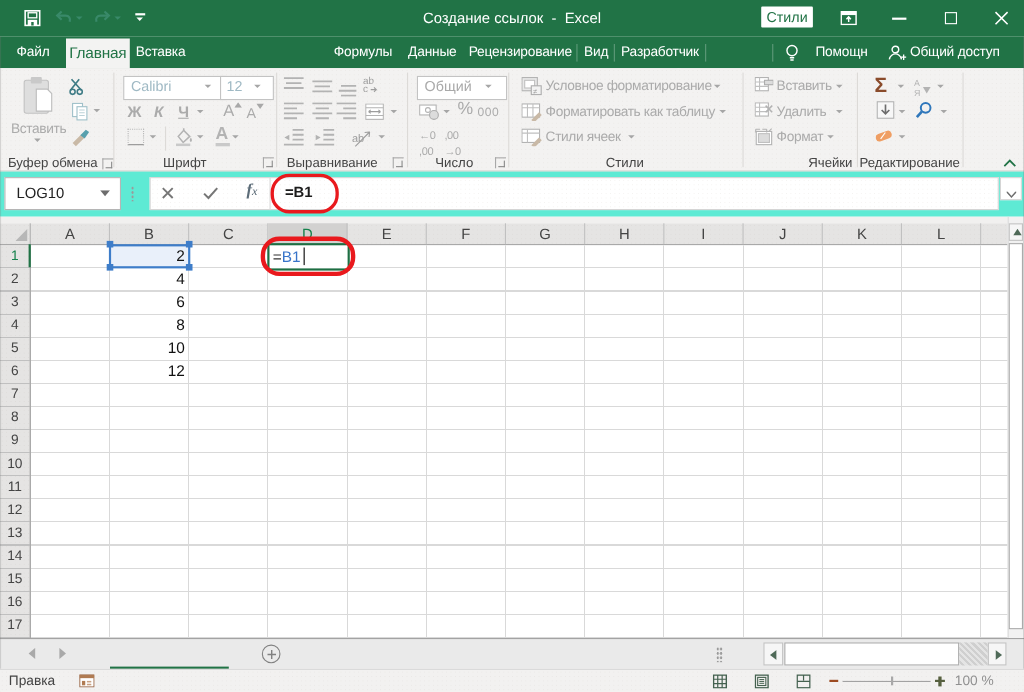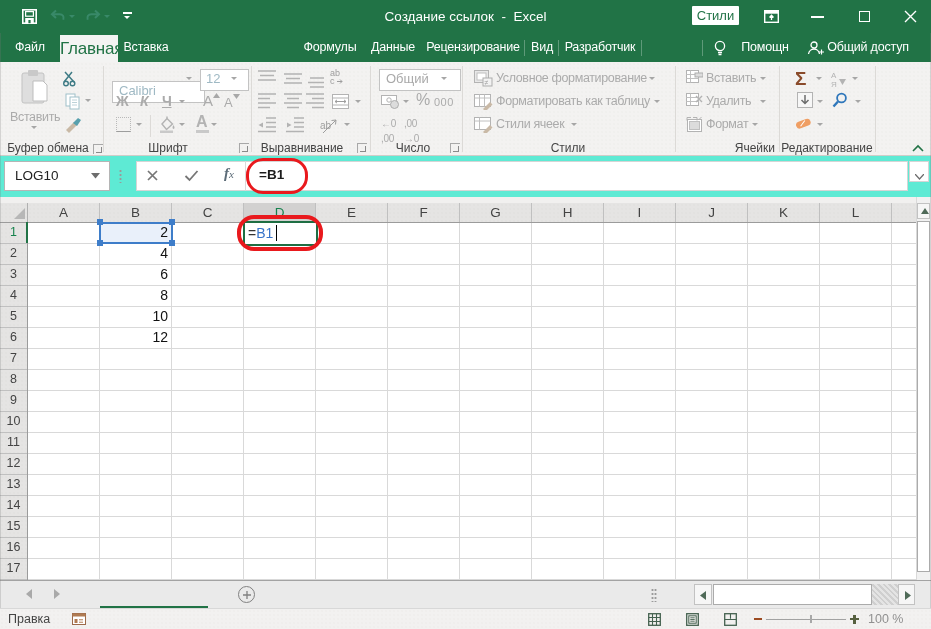--- a/index.html
+++ b/index.html
@@ -5,21 +5,21 @@
 html,body{margin:0;padding:0;}
 #app{position:relative;width:931px;height:629px;overflow:hidden;
   font-family:"Liberation Sans",sans-serif;background:#fff;}
 .abs{position:absolute;}
 
 #titlebar{left:0;top:0;width:931px;height:33px;background:#217346;}
 #tabrow{left:0;top:33px;width:931px;height:29px;background:#217346;}
 .tab{position:absolute;top:0;height:29px;line-height:29px;color:#fff;font-size:12.5px;letter-spacing:-0.2px;transform:translateX(-50%);white-space:nowrap;}
 .tabsep{position:absolute;top:7px;height:16px;width:1px;background:rgba(255,255,255,0.28);}
 #activetab{position:absolute;left:60px;top:2px;width:58px;height:27px;background:#f3f3f2;
-  color:#217346;font-size:17px;letter-spacing:-0.2px;line-height:27px;text-align:center;}
+  color:#217346;font-size:14px;letter-spacing:-0.2px;line-height:27px;text-align:center;}
 
 #ribbon{left:0;top:62px;width:931px;height:93px;background:#f3f2f1;border-bottom:1px solid #cfcdc9;
   background-image:radial-gradient(circle,#eae8e5 0.6px,transparent 0.75px);background-size:4px 4px;}
 .gsep{position:absolute;top:4px;height:86px;width:1px;background:#dcdad7;}
 .glabel{position:absolute;top:80px;height:13px;line-height:13px;font-size:12px;color:#444;text-align:center;}
 .launcher{position:absolute;width:9px;height:9px;border-left:1px solid #a8a8a8;border-top:1px solid #a8a8a8;}
 .launcher:after{content:"";position:absolute;left:2px;top:2px;width:5px;height:5px;
   border-right:1.5px solid #8a8a8a;border-bottom:1.5px solid #8a8a8a;}
 .dd{position:absolute;width:0;height:0;border-left:3px solid transparent;border-right:3px solid transparent;border-top:3.6px solid #a6a6a6;}
 .combo{position:absolute;background:#fff;border:1px solid #c3c3c3;font-size:13px;color:#9fb9c4;line-height:18px;}
@@ -157,21 +157,21 @@
     <path d="M7 7 h5 M7 9.5 h5 M7 12 h5" stroke="#bcd2d8" stroke-width="1"></path>
   </svg>
   <div class="dd" style="left:85px;top:37px;"></div>
   <svg class="abs" style="left:64px;top:54px" width="18" height="18" viewBox="0 0 18 18">
     <path d="M2 14 L10 6 L13 9 L5 17 Z" fill="#c9b9a6"></path>
     <path d="M9 7 L14 2 L17 4 L13 10 Z" fill="#58a0ad"></path>
   </svg>
   <div class="glabel" style="left:0px;width:96px;">Буфер обмена</div>
   <div class="launcher" style="left:93px;top:82px;"></div>
 
-  <div class="combo" style="left:112px;top:7px;width:85px;height:20px;padding-left:6px;margin-top:12px;">Calibri</div>
+  <div class="combo" style="left:112px;top:7px;width:85px;height:20px;padding-left:6px;">Calibri</div>
   <div class="dd" style="left:186px;top:15px;"></div>
   <div class="combo" style="left:200px;top:7px;width:42px;height:20px;padding-left:5px;">12</div>
   <div class="dd" style="left:231px;top:15px;"></div>
   <div class="btxt" style="left:116px;top:32px;font-weight:bold;font-size:14px;">Ж</div>
   <div class="btxt" style="left:140px;top:32px;font-style:italic;font-weight:bold;font-size:14px;">К</div>
   <div class="btxt" style="left:162px;top:32px;font-weight:bold;font-size:14px;text-decoration:underline;">Ч</div>
   <div class="dd" style="left:179px;top:38px;"></div>
   <div class="btxt" style="left:203px;top:31px;font-size:15px;">А</div>
   <svg class="abs" style="left:213px;top:31px" width="7" height="5">
         <path d="M0 5 L3.5 0 L7 5" fill="#a8a8a8"></path>

